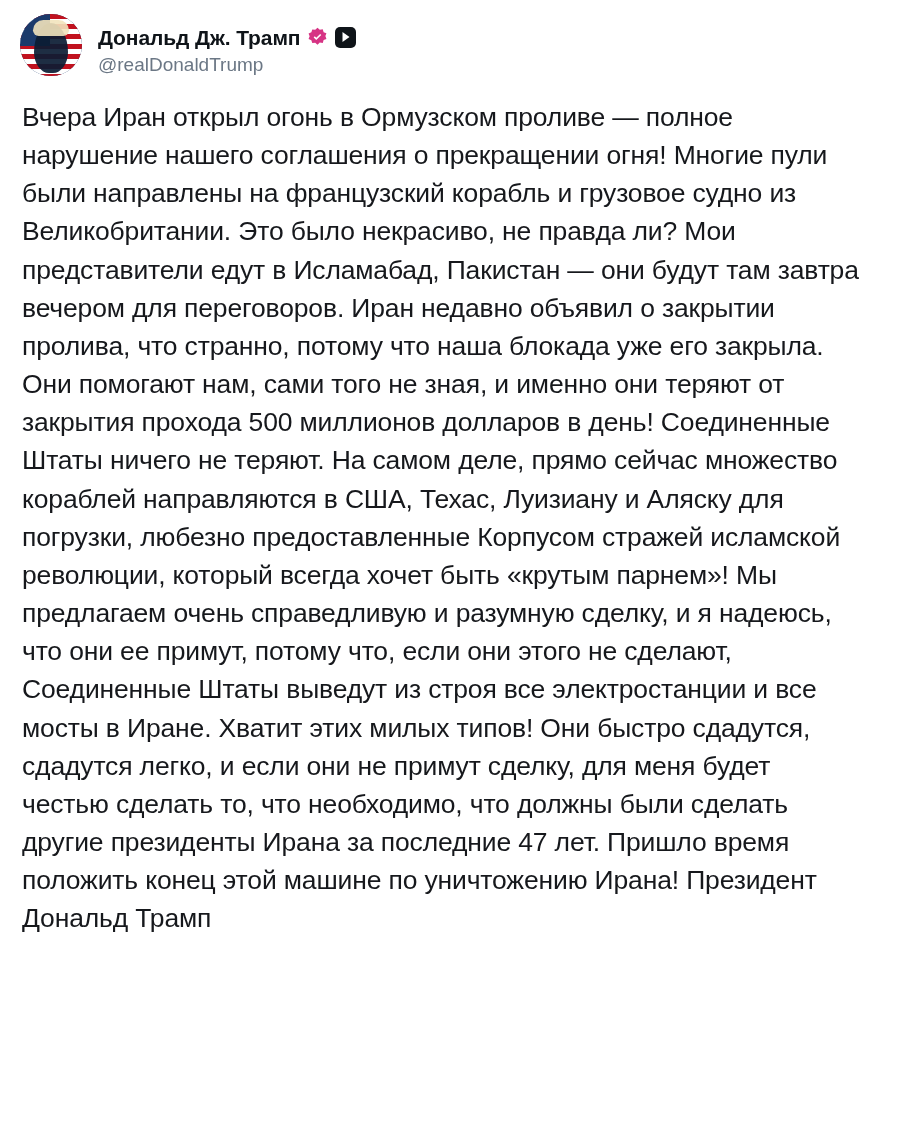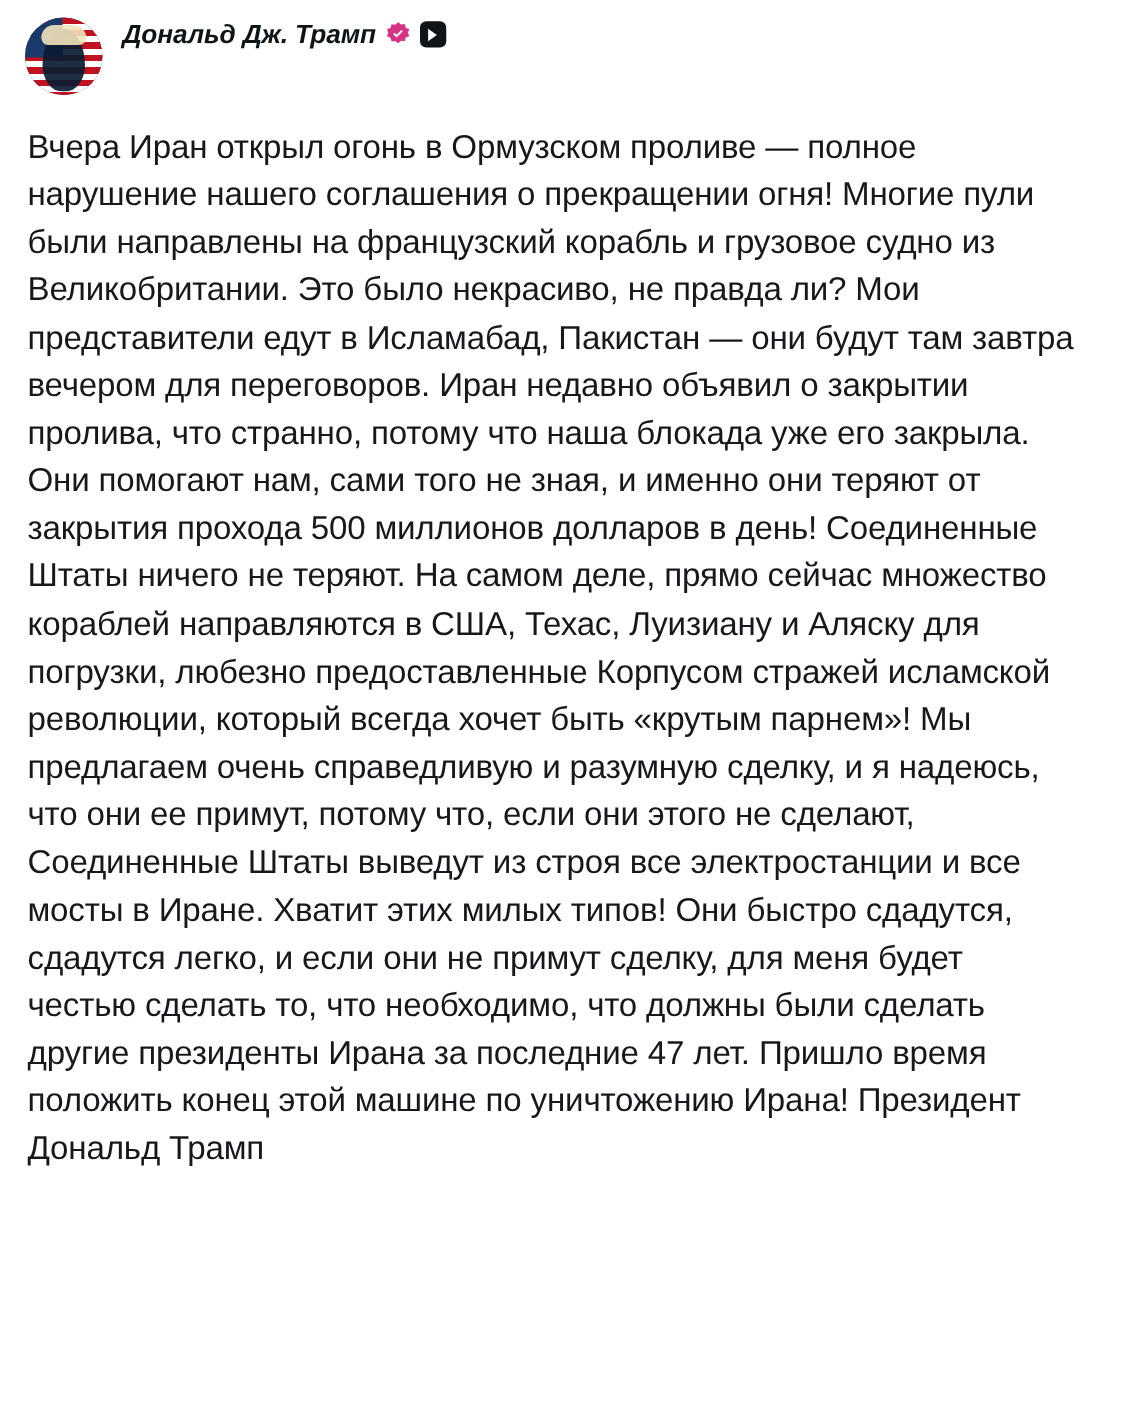--- a/index.html
+++ b/index.html
@@ -14,23 +14,22 @@
     color: #0f1419;
     overflow: hidden;
   }
   .post {
     width: 900px;
     box-sizing: border-box;
     padding: 0;
   }
   .header {
     display: flex;
-    align-items: flex-start;
+    align-items: flex-end;
     padding: 14px 20px 10px 20px;
-    font-style: italic;
   }
   .avatar {
     width: 62px;
     height: 62px;
     border-radius: 50%;
     flex: 0 0 62px;
     overflow: hidden;
     position: relative;
     background: #1b3a6b;
   }
@@ -151,19 +150,20 @@
       <div class="name-row">
         <span class="display-name">Дональд Дж. Трамп</span>
         <span class="verified">
           <svg viewBox="0 0 24 24" width="21" height="21" aria-hidden="true">
             <path fill="#d63384" d="M12 0.8l2.6 2.2 3.4-.4 1 3.3 3.2 1.3-1.2 3.2 1.2 3.2-3.2 1.3-1 3.3-3.4-.4L12 20.2 9.4 18l-3.4.4-1-3.3L1.8 13.8 3 10.6 1.8 7.4l3.2-1.3 1-3.3 3.4.4z"></path>
             <path fill="#ffffff" d="M10.6 14.9l-3-3 1.3-1.3 1.7 1.7 4.4-4.4 1.3 1.3z"></path>
           </svg>
         </span>
         <span class="badge-square"></span>
       </div>
+      <div class="handle">@realDonaldTrump</div>
     </div>
 
   </div>
 
   <div class="body-text">Вчера Иран открыл огонь в Ормузском проливе — полное нарушение нашего соглашения о прекращении огня! Многие пули были направлены на французский корабль и грузовое судно из Великобритании. Это было некрасиво, не правда ли? Мои представители едут в Исламабад, Пакистан — они будут там завтра вечером для переговоров. Иран недавно объявил о закрытии пролива, что странно, потому что наша блокада уже его закрыла. Они помогают нам, сами того не зная, и именно они теряют от закрытия прохода 500 миллионов долларов в день! Соединенные Штаты ничего не теряют. На самом деле, прямо сейчас множество кораблей направляются в США, Техас, Луизиану и Аляску для погрузки, любезно предоставленные Корпусом стражей исламской революции, который всегда хочет быть «крутым парнем»! Мы предлагаем очень справедливую и разумную сделку, и я надеюсь, что они ее примут, потому что, если они этого не сделают, Соединенные Штаты выведут из строя все электростанции и все мосты в Иране. Хватит этих милых типов! Они быстро сдадутся, сдадутся легко, и если они не примут сделку, для меня будет честью сделать то, что необходимо, что должны были сделать другие президенты Ирана за последние 47 лет. Пришло время положить конец этой машине по уничтожению Ирана! Президент Дональд Трамп</div>
 
 </div>
 
 </body></html>

